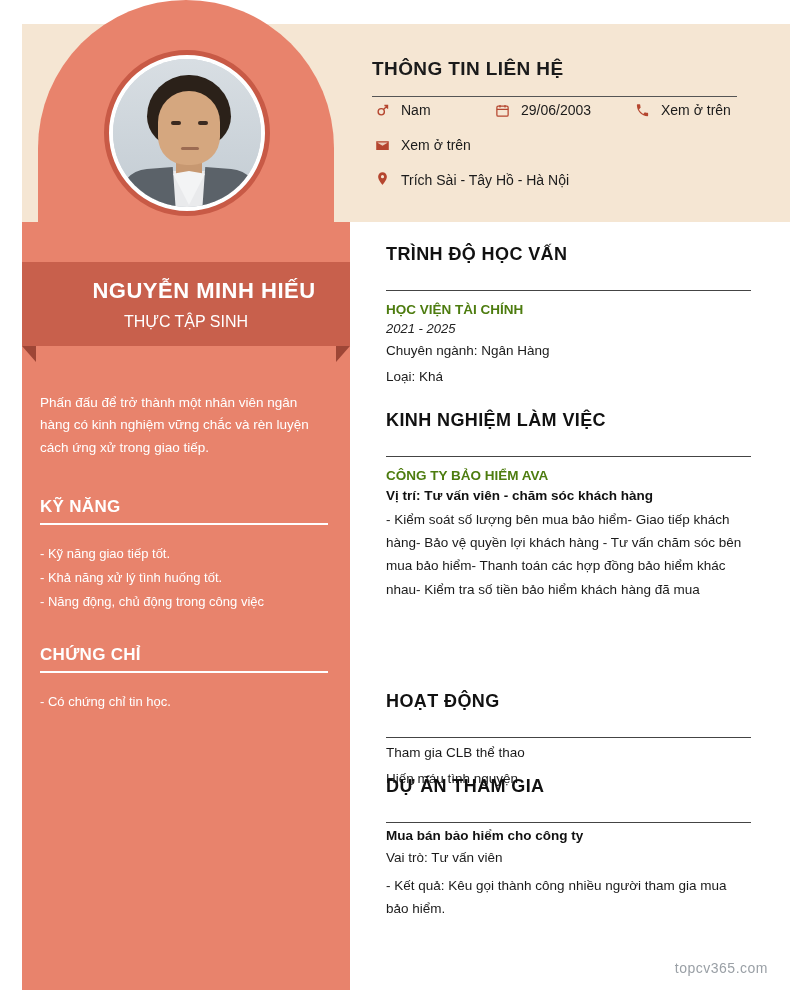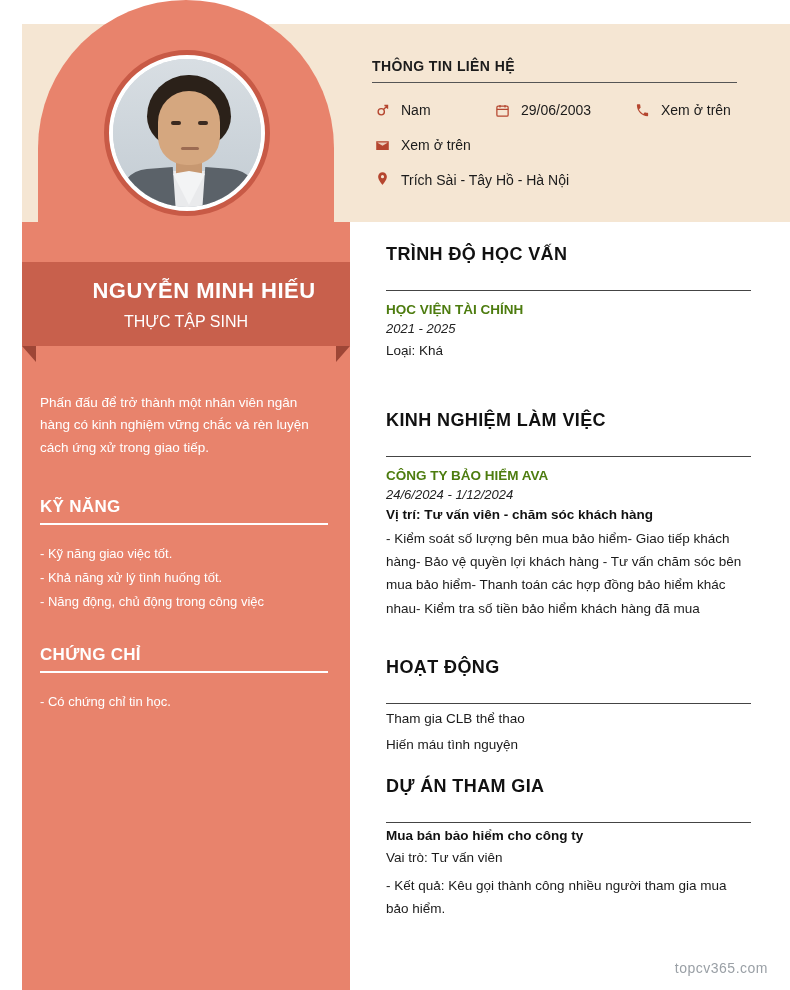--- a/index.html
+++ b/index.html
@@ -109,22 +109,22 @@
     padding-bottom: 6px;
     border-bottom: 2px solid #ffffff;
     letter-spacing: 0.3px;
   }
   .left-list {
     position: absolute; left: 40px; width: 290px;
     color: #ffffff; font-size: 13px; line-height: 1.85;
   }
   .contact-title {
     position: absolute; left: 372px; top: 58px; width: 380px;
-    color: #1b1b1b; font-size: 14px; font-weight: bold; letter-spacing: 0.4px;
-    padding-bottom: 8px;
+    color: #1b1b1b; font-size: 19px; font-weight: bold; letter-spacing: 0.4px;
+    padding-bottom: 16px;
     border-bottom: 1.5px solid #555;
   }
   .contact-row { position: absolute; display: flex; align-items: center; }
   .c-icon {
     width: 20px; height: 20px; margin-right: 9px;
     display: inline-flex; align-items: center; justify-content: center;
     color: #b5462f;
   }
   .c-text { font-size: 14px; color: #1b1b1b; }
   .sec { position: absolute; left: 386px; width: 365px; }
@@ -173,21 +173,21 @@
   <div class="name-banner"></div>
   <div class="ribbon-left"></div>
   <div class="ribbon-right"></div>
   <div class="name">NGUYỄN MINH HIẾU</div>
   <div class="role">THỰC TẬP SINH</div>
 
   <div class="objective">Phấn đấu để trở thành một nhân viên ngân hàng có kinh nghiệm vững chắc và rèn luyện cách ứng xử trong giao tiếp.</div>
 
   <div class="left-section-title" style="top:497px;">KỸ NĂNG</div>
   <div class="left-list" style="top:542px;">
-    <div>- Kỹ năng giao việc tốt.</div>
+    <div>- Kỹ năng giao tiếp tốt.</div>
     <div>- Khả năng xử lý tình huống tốt.</div>
     <div>- Năng động, chủ động trong công việc</div>
   </div>
 
   <div class="left-section-title" style="top:645px;">CHỨNG CHỈ</div>
   <div class="left-list" style="top:690px;">
     <div>- Có chứng chỉ tin học.</div>
   </div>
 
   <div class="contact-title" style="width:365px;">THÔNG TIN LIÊN HỆ</div>
@@ -237,32 +237,32 @@
         <path d="M12 2C8.1 2 5 5.1 5 9c0 5.2 7 13 7 13s7-7.8 7-13c0-3.9-3.1-7-7-7zm0 9.5A2.5 2.5 0 1 1 12 6.5a2.5 2.5 0 0 1 0 5z"></path>
       </svg>
     </span>
     <span class="c-text">Trích Sài - Tây Hồ - Hà Nội</span>
   </div>
 
   <div class="sec" style="top:244px;">
     <div class="sec-head">TRÌNH ĐỘ HỌC VẤN</div>
     <div class="ent-title">HỌC VIỆN TÀI CHÍNH</div>
     <div class="ent-date">2021 - 2025</div>
+    <div class="ent-line">Chuyên ngành: Ngân Hàng</div>
     <div class="ent-line">Loại: Khá</div>
   </div>
 
   <div class="sec" style="top:410px;">
     <div class="sec-head">KINH NGHIỆM LÀM VIỆC</div>
     <div class="ent-title">CÔNG TY BẢO HIỂM AVA</div>
-    <div class="ent-date">24/6/2024 - 1/12/2024</div>
     <div class="ent-bold">Vị trí: Tư vấn viên - chăm sóc khách hàng</div>
     <div class="ent-para">- Kiểm soát số lượng bên mua bảo hiểm- Giao tiếp khách hàng- Bảo vệ quyền lợi khách hàng - Tư vấn chăm sóc bên mua bảo hiểm- Thanh toán các hợp đồng bảo hiểm khác nhau- Kiểm tra số tiền bảo hiểm khách hàng đã mua</div>
   </div>
 
-  <div class="sec" style="top:657px;">
+  <div class="sec" style="top:691px;">
     <div class="sec-head">HOẠT ĐỘNG</div>
     <div class="ent-line" style="">Tham gia CLB thể thao</div>
     <div class="ent-line">Hiến máu tình nguyện</div>
   </div>
 
   <div class="sec" style="top:776px;">
     <div class="sec-head">DỰ ÁN THAM GIA</div>
     <div class="ent-bold" style="">Mua bán bảo hiểm cho công ty</div>
     <div class="ent-line">Vai trò: Tư vấn viên</div>
     <div class="ent-para">- Kết quả: Kêu gọi thành công nhiều người tham gia mua bảo hiểm.</div>

